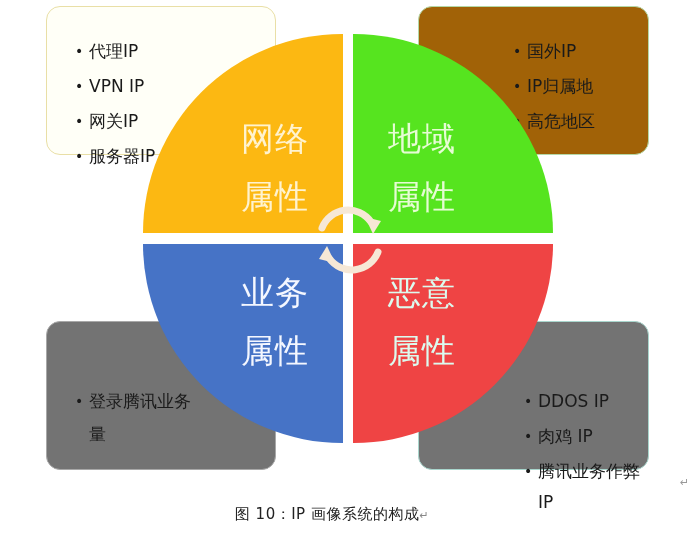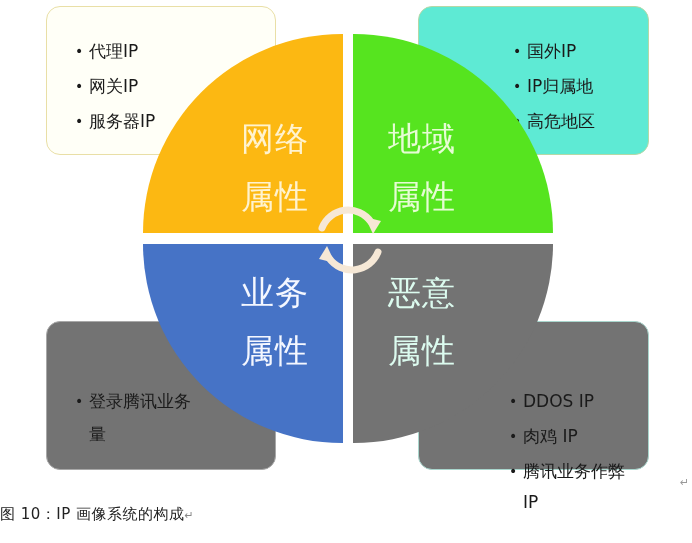--- a/index.html
+++ b/index.html
@@ -19,59 +19,60 @@
       position: relative; padding-left: 14px;
     }
     .box li::before {
       content: "•"; position: absolute; left: 0; top: 0; font-size: 14px;
     }
     .box li.nobullet::before { content: ""; }
     .box li.cont { line-height: 30px; }
 
     #box-network { left: 46px; top: 6px; width: 230px; height: 149px; border-color: #e9dfa6; background: #fffff7; }
     #box-network ul { left: 12px; top: 11px; }
-    #box-geo { left: 418px; top: 6px; width: 231px; height: 149px; border-color: #b5d8a6; background: #5eead4; }
+    #box-geo { left: 418px; top: 6px; width: 231px; height: 149px; border-color: #b5d8a6; background: #a16207; }
     #box-geo ul { left: 78px; top: 11px; }
     #box-business { left: 46px; top: 321px; width: 230px; height: 149px; border-color: #a8a8a8; }
     #box-business ul { left: 12px; top: 46px; }
     #box-malicious { left: 418px; top: 321px; width: 231px; height: 149px; border-color: #a9d6cd; }
-    #box-malicious ul { left: 74px; top: 46px; }
+    #box-malicious ul { left: 89px; top: 46px; }
     #box-malicious li.cont { line-height: 26px; }
 
     .quad {
       position: absolute; width: 200px; height: 199px;
     }
     #q-network { left: 143px; top: 34px; background: #fcb812; border-top-left-radius: 200px; }
     #q-geo { left: 353px; top: 34px; background: #56e41f; border-top-right-radius: 200px; }
     #q-business { left: 143px; top: 244px; background: #4673c6; border-bottom-left-radius: 200px; }
-    #q-malicious { left: 353px; top: 244px; background: #737373; border-bottom-right-radius: 200px; }
+    #q-malicious { left: 353px; top: 244px; background: #ef4444; border-bottom-right-radius: 200px; }
 
     .qlabel {
       position: absolute; font-size: 33px; line-height: 58px; letter-spacing: 1px;
       text-align: center; width: 84px;
     }
     #q-network .qlabel { left: 90px; top: 76px; color: #fff3cf; }
     #q-geo .qlabel { left: 27px; top: 76px; color: #e6fcd4; text-align: center; }
     #q-business .qlabel { left: 90px; top: 20px; color: #f4f7ff; text-align: center; }
     #q-malicious .qlabel { left: 27px; top: 20px; color: #dcfbef; }
 
     #cycle-arrows { position: absolute; left: 305px; top: 195px; width: 90px; height: 90px; }
 
     .caption {
-      position: absolute; left: 0; width: 664px; top: 505px; 
+      position: absolute; left: 0; width: 664px; top: 505px; text-align: center;
       font-size: 15px; color: #222; letter-spacing: 0.5px;
     }
     .mark { position: absolute; color: #999; font-size: 11px; }
   </style>
 </head>
 <body>
 
 <div class="box" id="box-network">
   <ul>
     <li>代理IP</li>
+    <li>VPN IP</li>
     <li>网关IP</li>
     <li>服务器IP</li>
   </ul>
 </div>
 
 <div class="box" id="box-geo">
   <ul>
     <li>国外IP</li>
     <li>IP归属地</li>
     <li>高危地区</li>

